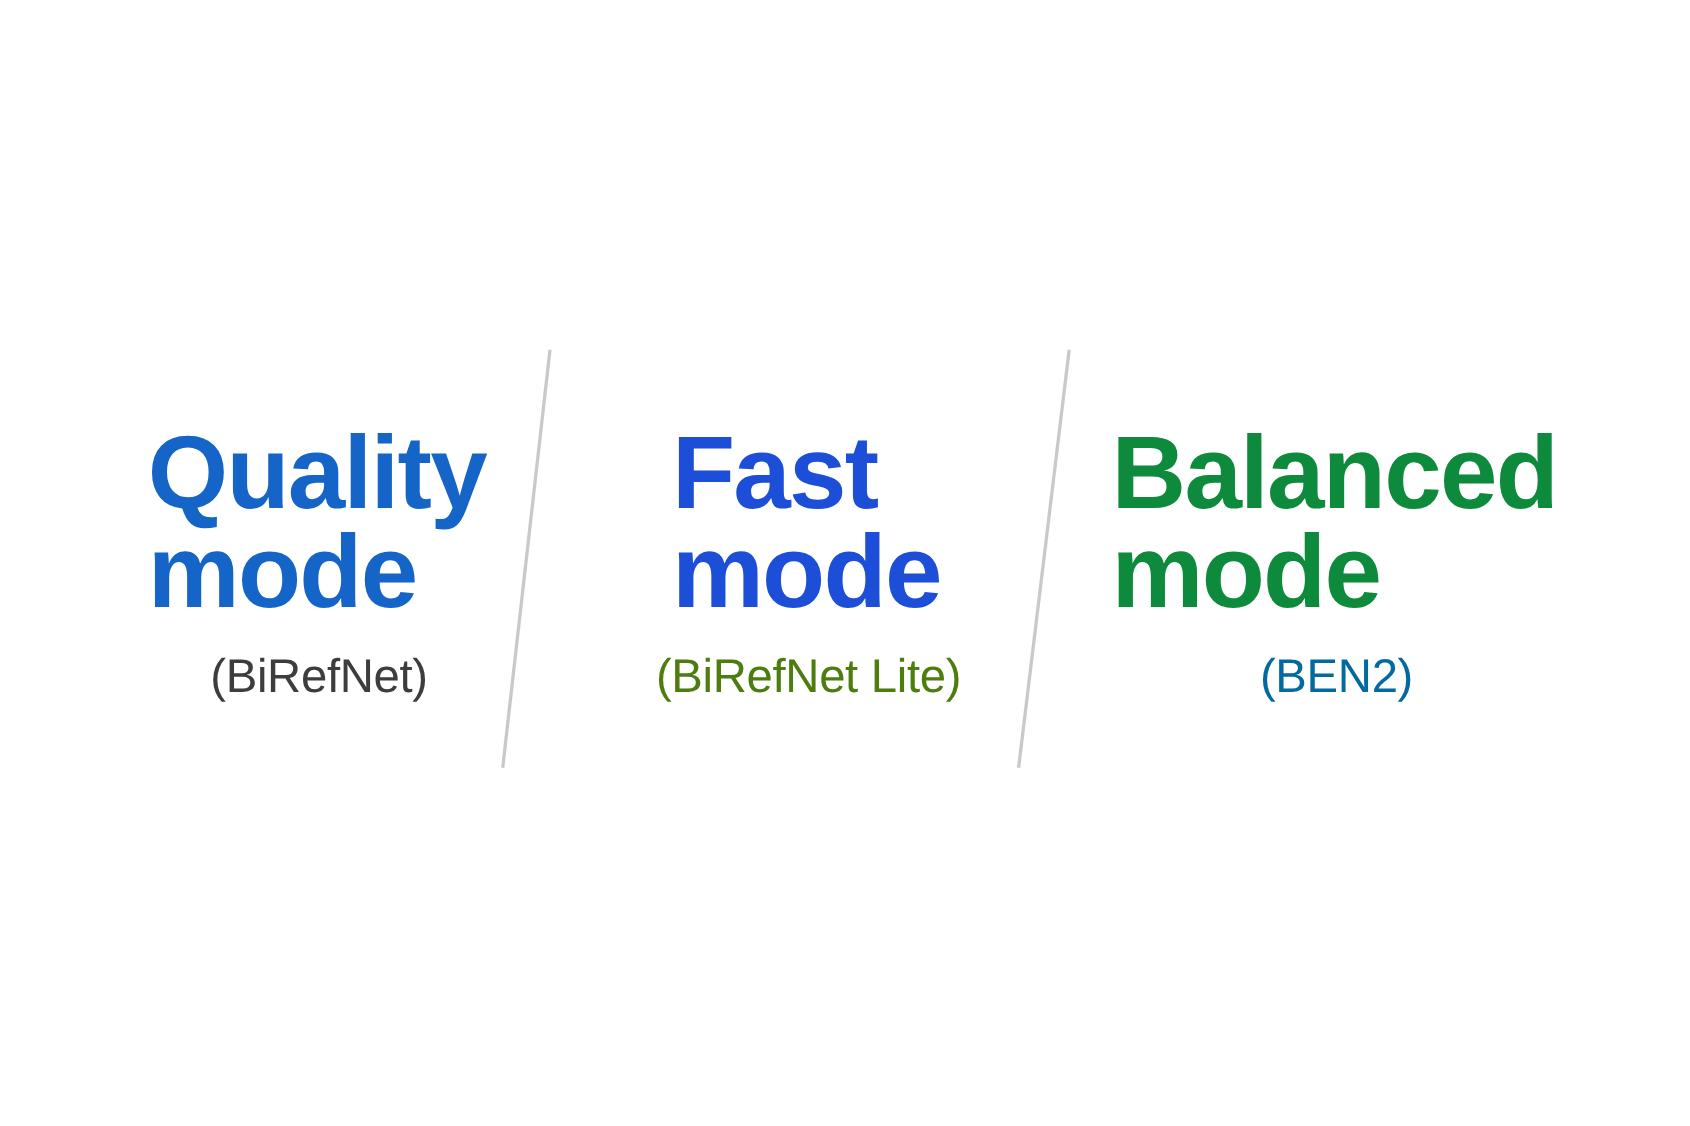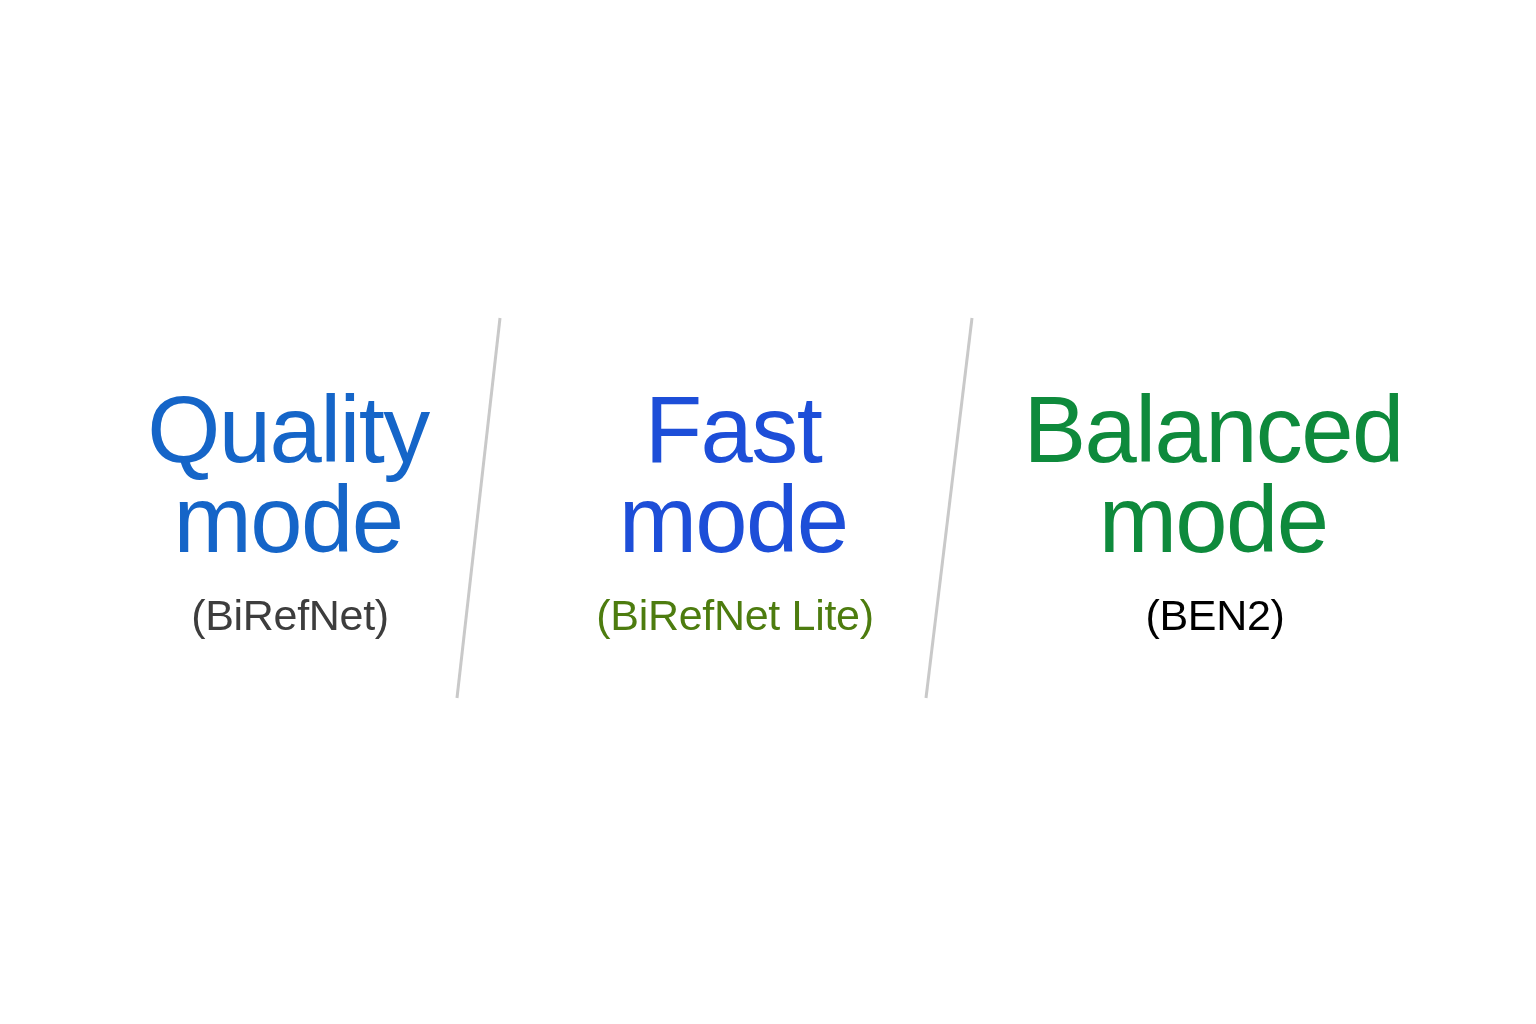--- a/index.html
+++ b/index.html
@@ -37,24 +37,24 @@
     align-items: center;
     justify-content: center;
     box-sizing: border-box;
   }
   .mode-panel.col-0 { width: 430px; }
   .mode-panel.col-1 { width: 460px; }
   .mode-panel.col-2 { width: 500px; }
 
   .mode-title {
     font-size: 94px;
-    font-weight: 400;
+    font-weight: 700;
     line-height: 0.96;
     letter-spacing: -1.6px;
-    text-align: center;
+    text-align: left;
     margin: 0;
     white-space: pre-line;
   }
 
   .mode-subtitle {
     font-size: 43px;
     font-weight: 400;
     line-height: 1.1;
     color: #3d3d3d;
     text-align: center;
@@ -87,21 +87,21 @@
 
     <div class="mode-panel col-1">
       <div class="mode-title" style="color: #1d4ed8;">Fast
 mode</div>
       <div class="mode-subtitle" style="color: #4d7c0f;">(BiRefNet Lite)</div>
     </div>
 
     <div class="mode-panel col-2">
       <div class="mode-title" style="color: rgb(14, 138, 60);">Balanced
 mode</div>
-      <div class="mode-subtitle" style="color: #000000;">(BEN2)</div>
+      <div class="mode-subtitle" style="color: #0369a1;">(BEN2)</div>
     </div>
 
   </div>
 
   <svg class="divider-layer" viewBox="0 0 1536 1024" width="1536" height="1024">
     <line x1="500" y1="318" x2="457" y2="698" stroke-linecap="butt" stroke="#c9c9c9" stroke-width="3"></line>
     <line x1="972" y1="318" x2="926" y2="698" stroke-linecap="butt" stroke="#c9c9c9" stroke-width="3"></line>
   </svg>
 
 </div>

